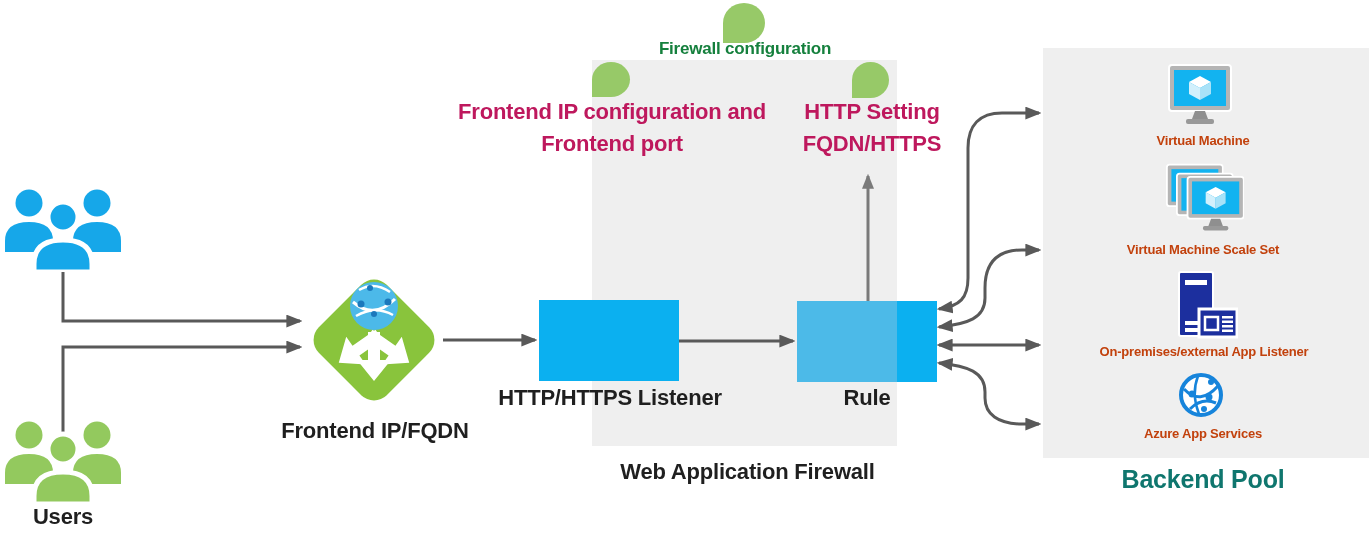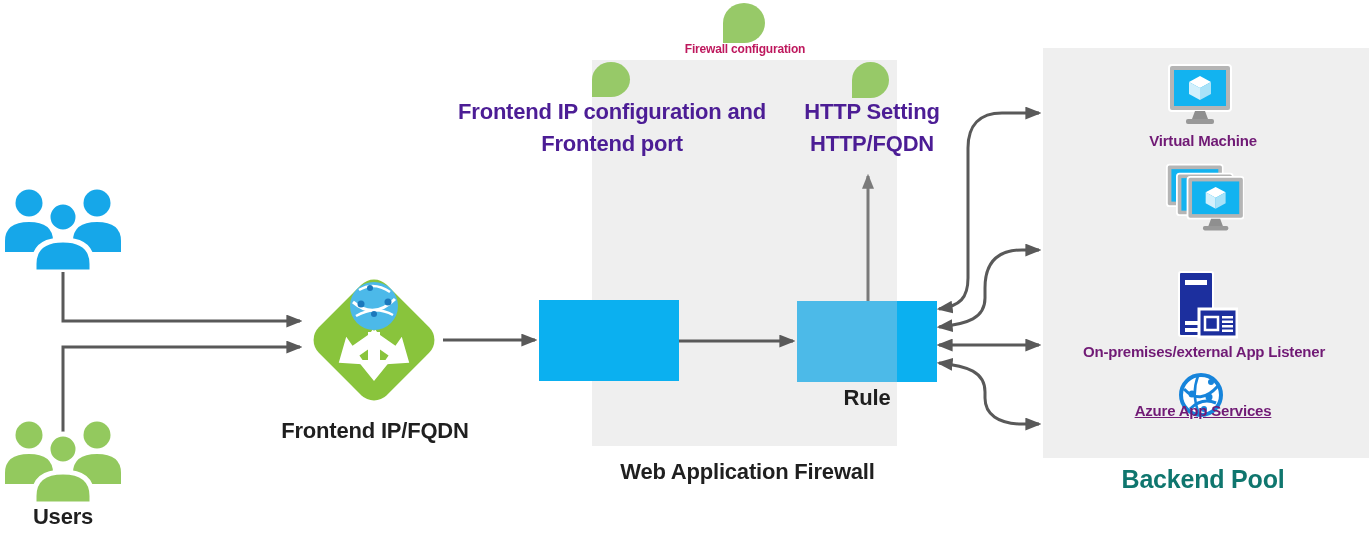--- a/index.html
+++ b/index.html
@@ -2,23 +2,23 @@
 <html><head>
 <meta charset="utf-8">
 <style>
   html,body{margin:0;padding:0;background:#fff;}
   #canvas{position:relative;width:1369px;height:545px;background:#fff;overflow:hidden;
           font-family:"Liberation Sans",sans-serif;}
   .panel{position:absolute;background:#EFEFEF;}
   .rect{position:absolute;}
   .lbl{position:absolute;font-weight:700;text-align:center;letter-spacing:-0.2px;}
   .lbl-main{font-size:22px;color:#1F1F1F;line-height:25px;}
-  .lbl-top{font-size:22px;color:#4c1d95;line-height:32px;}
-  .lbl-small{font-size:12px;color:#be185d;line-height:20px;}
-  .lbl-item{font-size:15px;color:#701a75;line-height:20px;}
+  .lbl-top{font-size:22px;color:#be185d;line-height:32px;}
+  .lbl-small{font-size:17px;color:#15803d;line-height:20px;}
+  .lbl-item{font-size:13px;color:#c2410c;line-height:20px;}
   .lbl-pool{font-size:25px;color:#0f766e;line-height:28px;}
   .drop{position:absolute;background:#97C968;border-radius:50% 50% 50% 0;}
   .diamond{position:absolute;left:326px;top:292px;width:96px;height:96px;background:#89C43C;
            border-radius:18px;transform:rotate(45deg);}
   svg{display:block;}
   .icon{position:absolute;}
   #connectors{position:absolute;left:0;top:0;pointer-events:none;}
 </style>
 </head>
 <body>
@@ -105,51 +105,53 @@
       <circle cx="84" cy="36" r="3.5" fill="#1B78BC"></circle>
       <circle cx="70" cy="48" r="3" fill="#1B78BC"></circle>
       <circle cx="66" cy="22" r="3" fill="#1B78BC"></circle>
     </g>
   </svg>
   <div class="lbl lbl-main" style="left:240px;top:414px;width:270px;line-height:34px;">
     <div>Frontend IP/FQDN</div>
   </div>
 
   <div class="rect" style="left:539px;top:300px;width:140px;height:81px;background:#0BB0F0;"></div>
+  <div class="lbl lbl-main" style="left:475px;top:385px;width:270px;">HTTP/HTTPS Listener</div>
 
   <div class="rect" style="left:797px;top:301px;width:140px;height:81px;background:linear-gradient(90deg,#4CBAE8 0,#4CBAE8 71.5%,#0BB0F0 71.5%);"></div>
   <div class="lbl lbl-main" style="left:797px;top:385px;width:140px;">Rule</div>
 
   <div class="lbl lbl-main" style="left:600px;top:459px;width:295px;">Web Application Firewall</div>
 
   <div class="drop" style="left:723px;top:3px;width:42px;height:40px;"></div>
   <div class="lbl lbl-small" style="left:645px;top:39px;width:200px;">Firewall configuration</div>
 
   <div class="drop" style="left:592px;top:62px;width:38px;height:35px;"></div>
   <div class="lbl lbl-top" style="left:432px;top:96px;width:360px;">
     <div>Frontend IP configuration and</div>
     <div>Frontend port</div>
   </div>
 
   <div class="drop" style="left:852px;top:62px;width:37px;height:36px;"></div>
   <div class="lbl lbl-top" style="left:772px;top:96px;width:200px;">
     <div>HTTP Setting</div>
-    <div>HTTP/FQDN</div>
+    <div>FQDN/HTTPS</div>
   </div>
 
   <svg class="icon" style="left:1168px;top:64px;" width="64" height="62" viewBox="0 0 64 62">
       <use href="#sym-monitor"></use>
     </svg>
   <div class="lbl lbl-item" style="left:1078px;top:131px;width:250px;">Virtual Machine</div>
 
   <svg class="icon" style="left:1166px;top:158px;" width="78" height="74" viewBox="0 0 78 74">
     <use href="#sym-screen" transform="scale(0.74)"></use>
     <use href="#sym-screen" transform="translate(10 9) scale(0.74)"></use>
     <use href="#sym-monitor" transform="translate(20 18) scale(0.76)"></use>
   </svg>
+  <div class="lbl lbl-item" style="left:1063px;top:240px;width:280px;">Virtual Machine Scale Set</div>
 
   <svg class="icon" style="left:1172px;top:271px;" width="66" height="70" viewBox="0 0 66 70">
     <rect x="7" y="1" width="34" height="64" rx="2" fill="#1C2F9E" stroke="#fff" stroke-width="2"></rect>
     <rect x="13" y="9" width="22" height="5" fill="#fff"></rect>
     <rect x="13" y="50" width="14" height="4" fill="#fff"></rect>
     <rect x="13" y="57" width="14" height="4" fill="#fff"></rect>
     <rect x="27" y="38" width="38" height="28" fill="#1C2F9E" stroke="#fff" stroke-width="3"></rect>
     <rect x="33" y="46" width="13" height="13" fill="none" stroke="#fff" stroke-width="2.5"></rect>
     <rect x="50" y="45" width="11" height="2.5" fill="#fff"></rect>
     <rect x="50" y="49.5" width="11" height="2.5" fill="#fff"></rect>
@@ -161,17 +163,17 @@
   <svg class="icon" style="left:1178px;top:372px;" width="46" height="46" viewBox="0 0 46 46">
     <circle cx="23" cy="23" r="20" fill="#fff" stroke="#1684DB" stroke-width="4"></circle>
     <path d="M6 17 Q22 34 40 14" stroke="#1684DB" stroke-width="3" fill="none"></path>
     <path d="M12 37 Q24 25 38 31" stroke="#1684DB" stroke-width="3" fill="none"></path>
     <path d="M20 4 Q13 22 21 42" stroke="#1684DB" stroke-width="2.5" fill="none"></path>
     <circle cx="14" cy="22" r="3.5" fill="#1684DB"></circle>
     <circle cx="31" cy="25" r="3.5" fill="#1684DB"></circle>
     <circle cx="26" cy="37" r="3" fill="#1684DB"></circle>
     <circle cx="33" cy="10" r="3" fill="#1684DB"></circle>
   </svg>
-  <div class="lbl lbl-item" style="left:1078px;top:401px;width:250px;text-decoration:underline;">Azure App Services</div>
+  <div class="lbl lbl-item" style="left:1078px;top:424px;width:250px;">Azure App Services</div>
 
   <div class="lbl lbl-pool" style="left:1063px;top:465px;width:280px;">Backend Pool</div>
 
 </div>
 
 </body></html>

